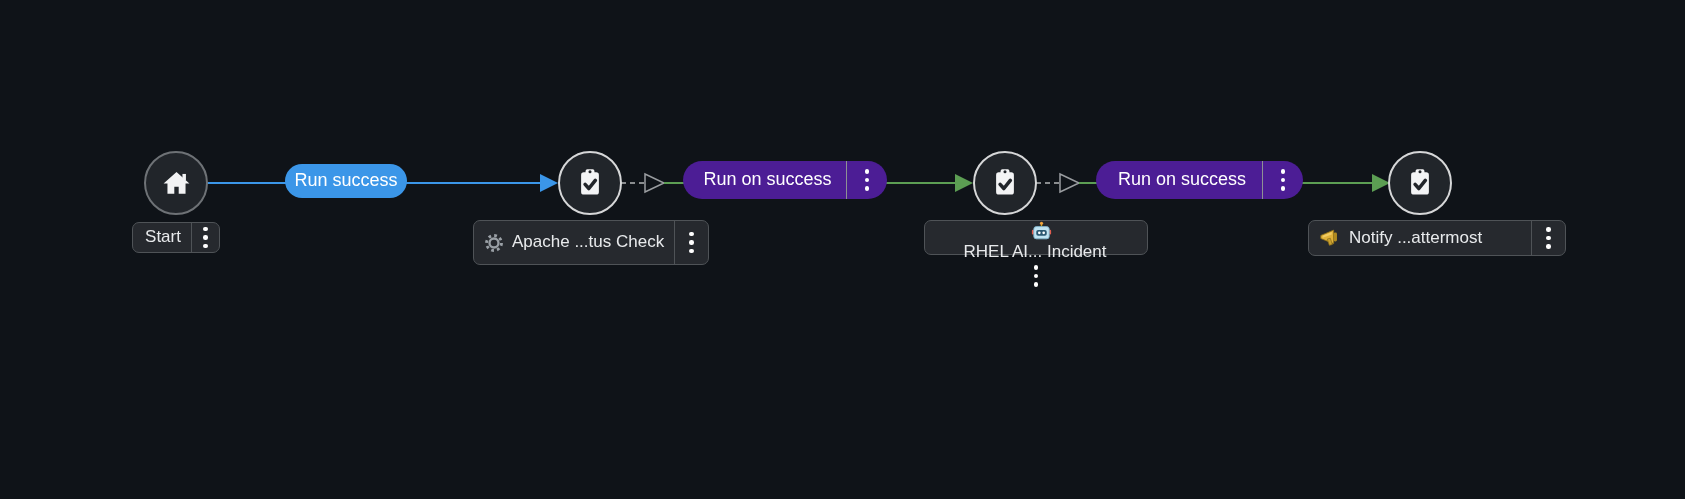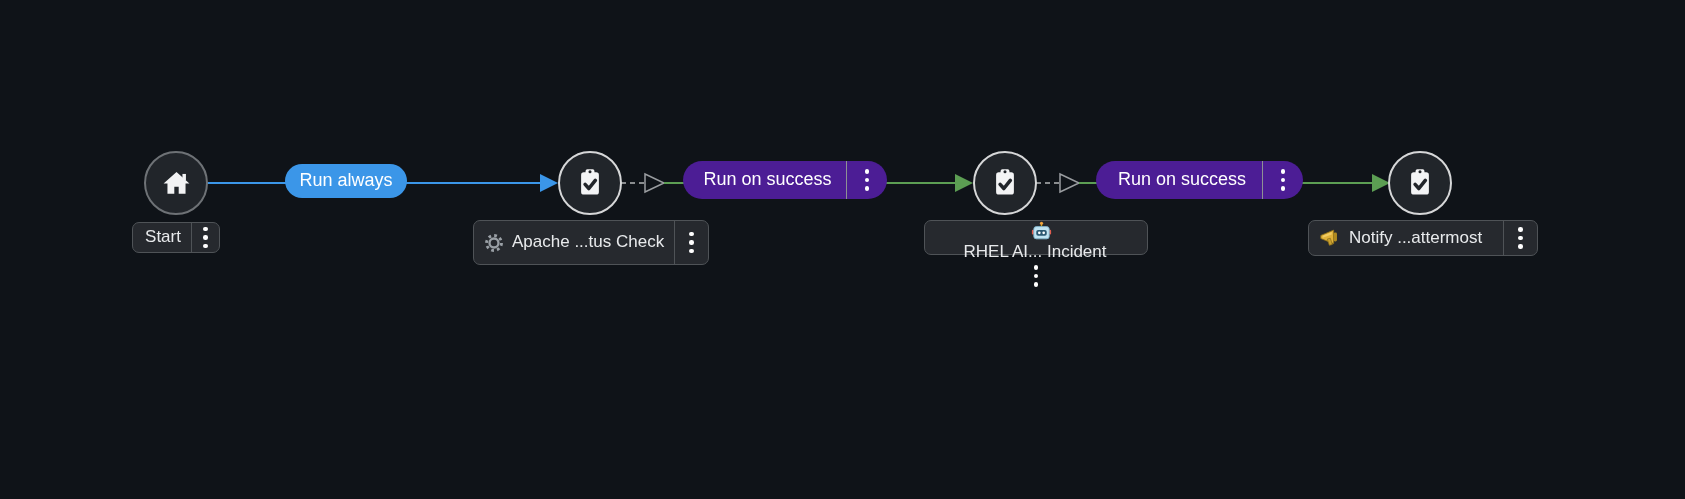--- a/index.html
+++ b/index.html
@@ -64,21 +64,21 @@
     <line x1="664" y1="183" x2="957" y2="183" stroke="#5c9e53" stroke-width="2"></line>
     <polygon points="955,174 955,192 973,183" fill="#5c9e53"></polygon>
 
     <line x1="1036" y1="183" x2="1059" y2="183" stroke="#8a8d8f" stroke-width="2" stroke-dasharray="5 4"></line>
     <polygon points="1060,174 1060,192 1079,183" fill="#0f1318" stroke="#9a9da0" stroke-width="1.5"></polygon>
     <line x1="1079" y1="183" x2="1374" y2="183" stroke="#5c9e53" stroke-width="2"></line>
     <polygon points="1372,174 1372,192 1390,183" fill="#5c9e53"></polygon>
   </svg>
 
   <div class="pill blue" style="left:285px;width:122px;">
-    <span class="pill-text" style="padding:0 0 1px 0;">Run always</span>
+    <span class="pill-text" style="padding:0 0 1px 0;">Run success</span>
   </div>
 
   <div class="pill green" style="left:683px;width:204px;">
     <span class="pill-text">Run on success</span>
     <span class="vdiv"></span>
     <span class="pill-menu">
       <span class="kebab">
           <i></i>
           <i></i>
           <i></i>
@@ -179,21 +179,21 @@
     <span class="vdiv"></span>
     <span class="lbl-menu" style="width:31px;">
       <span class="kebab">
           <i></i>
           <i></i>
           <i></i>
         </span>
     </span>
   </div>
 
-  <div class="node-label" style="left:1308px;top:220px;width:230px;height:36px;">
+  <div class="node-label" style="left:1308px;top:220px;width:258px;height:36px;">
     <span class="lbl-icon">
       <svg width="22" height="22" viewBox="0 0 24 24">
         <path d="M2 9.2 L16 3.4 L16 18.2 L2 12.6 Z" fill="#e0b23a" stroke="#8a6d1a" stroke-width="0.9"></path>
         <path d="M4 9.6 L14 5.4 L14 8.2 L4 11.6 Z" fill="#f3cf6a" opacity="0.85"></path>
         <rect x="16" y="6" width="3.6" height="9.8" rx="1.5" fill="#b08a20"></rect>
         <path d="M9 13.2 L11.3 20 L14.6 19 L12.3 12.2 Z" fill="#caa02e" stroke="#8a6d1a" stroke-width="0.8"></path>
       </svg>
     </span>
     <span class="lbl-text">Notify ...attermost</span>
     <span class="vdiv"></span>

